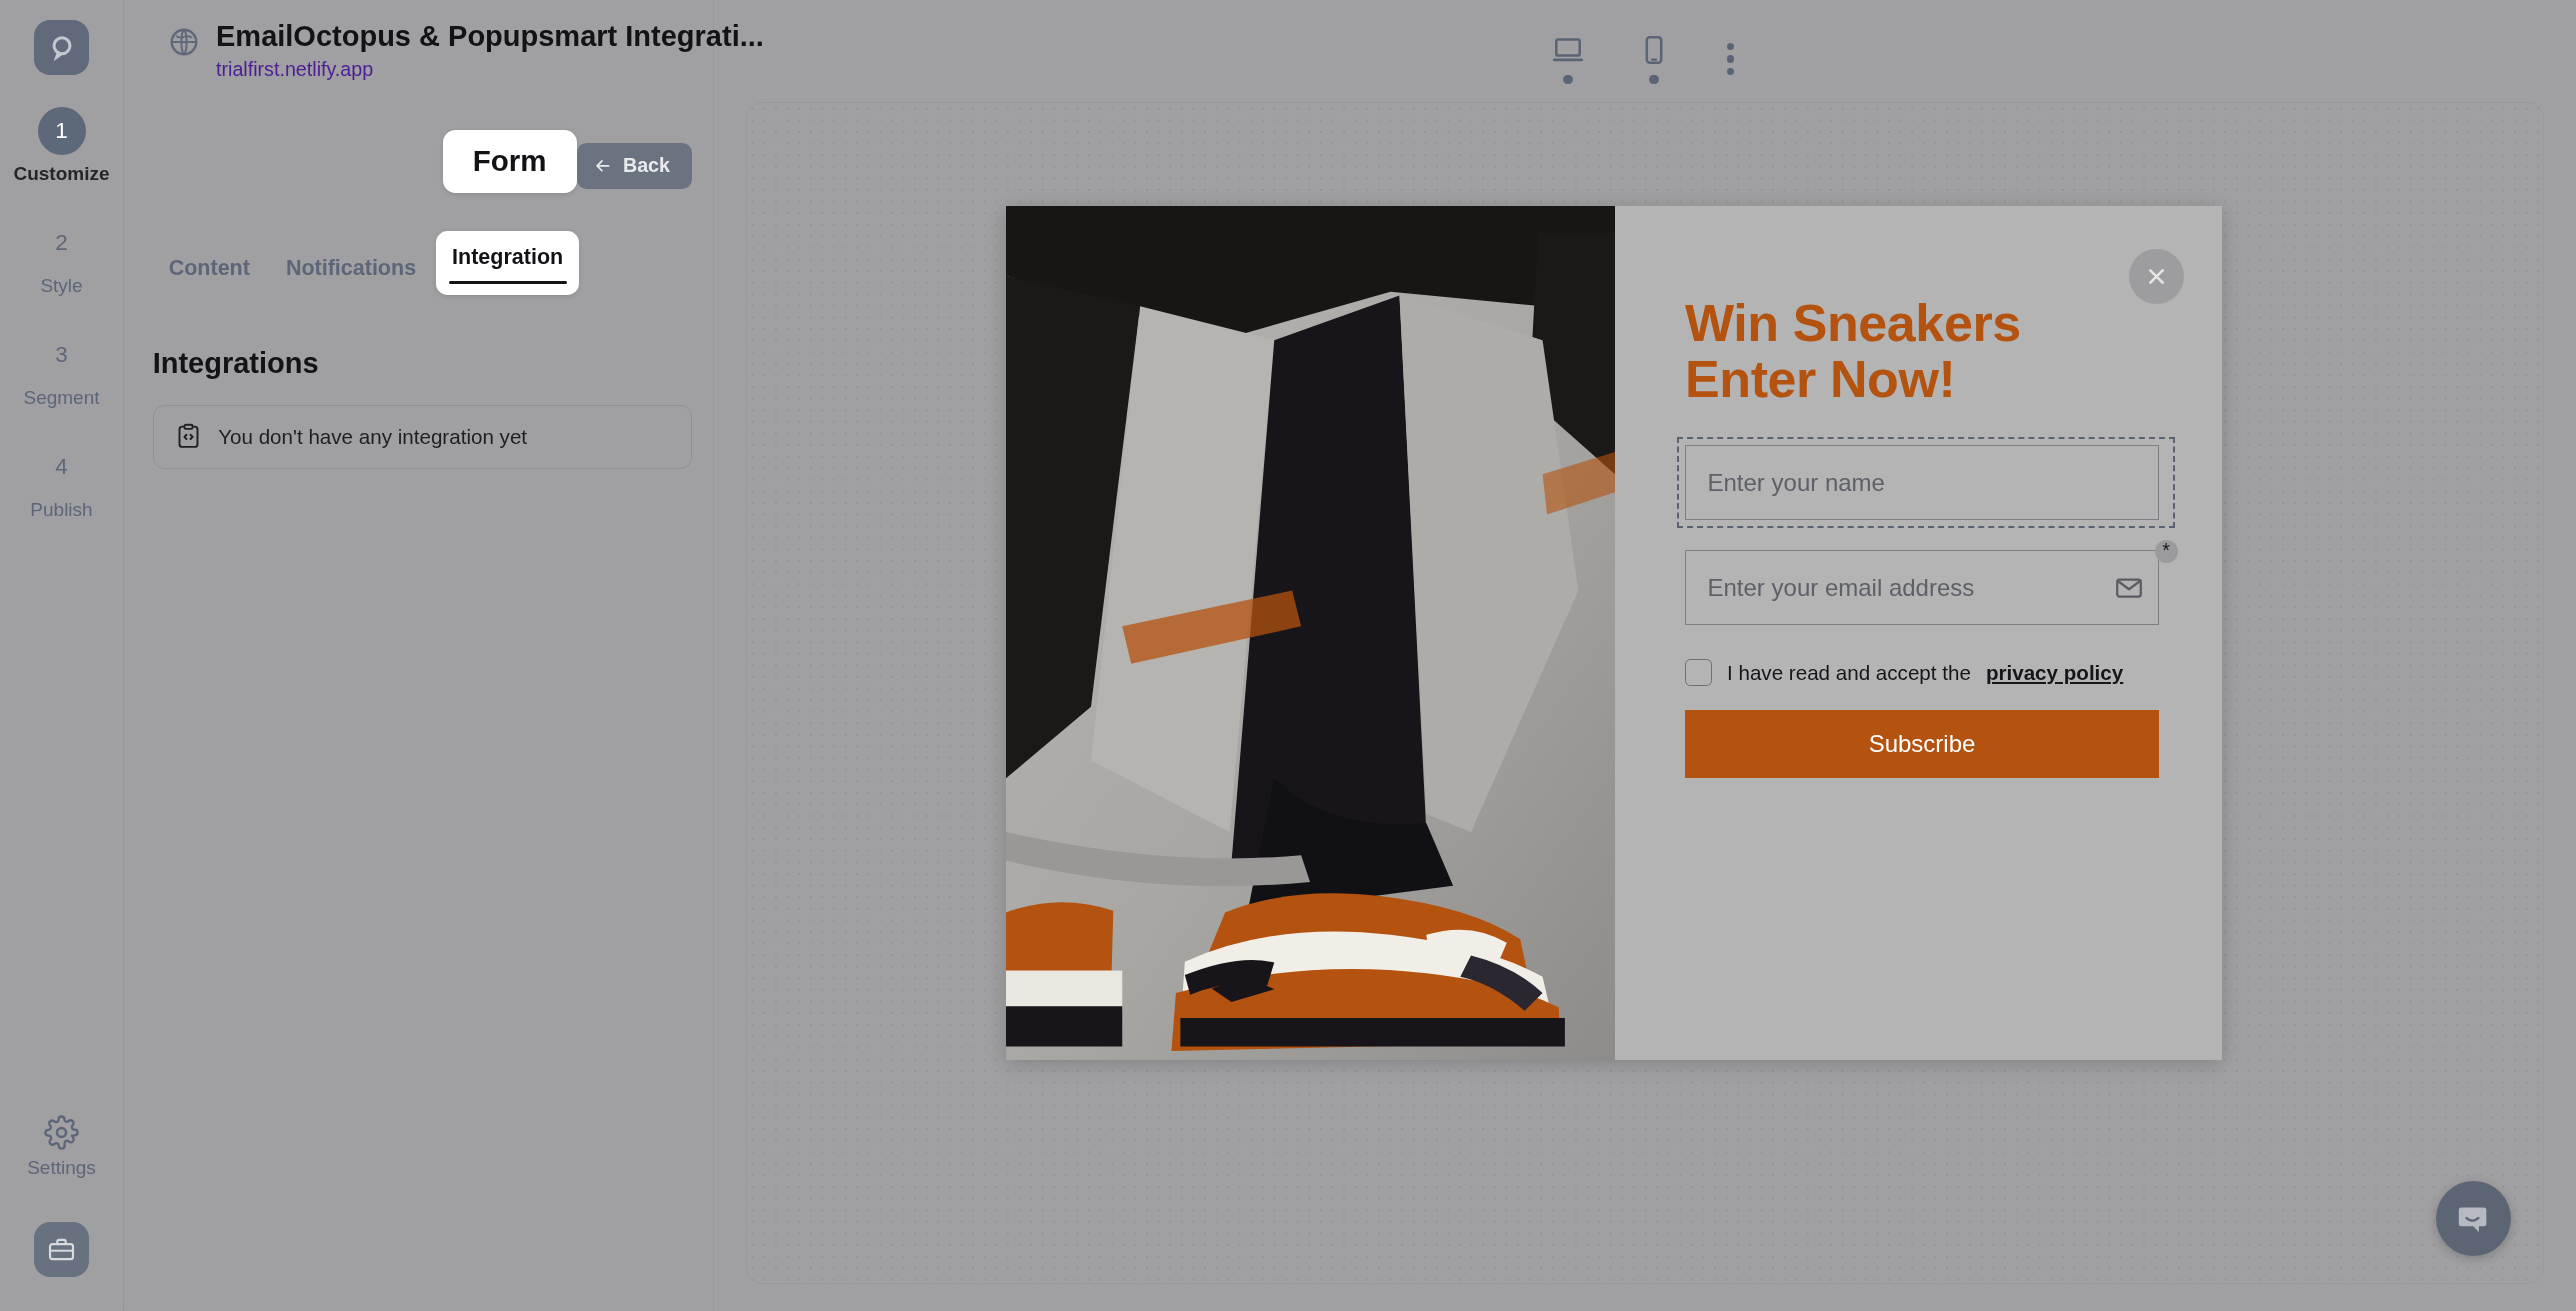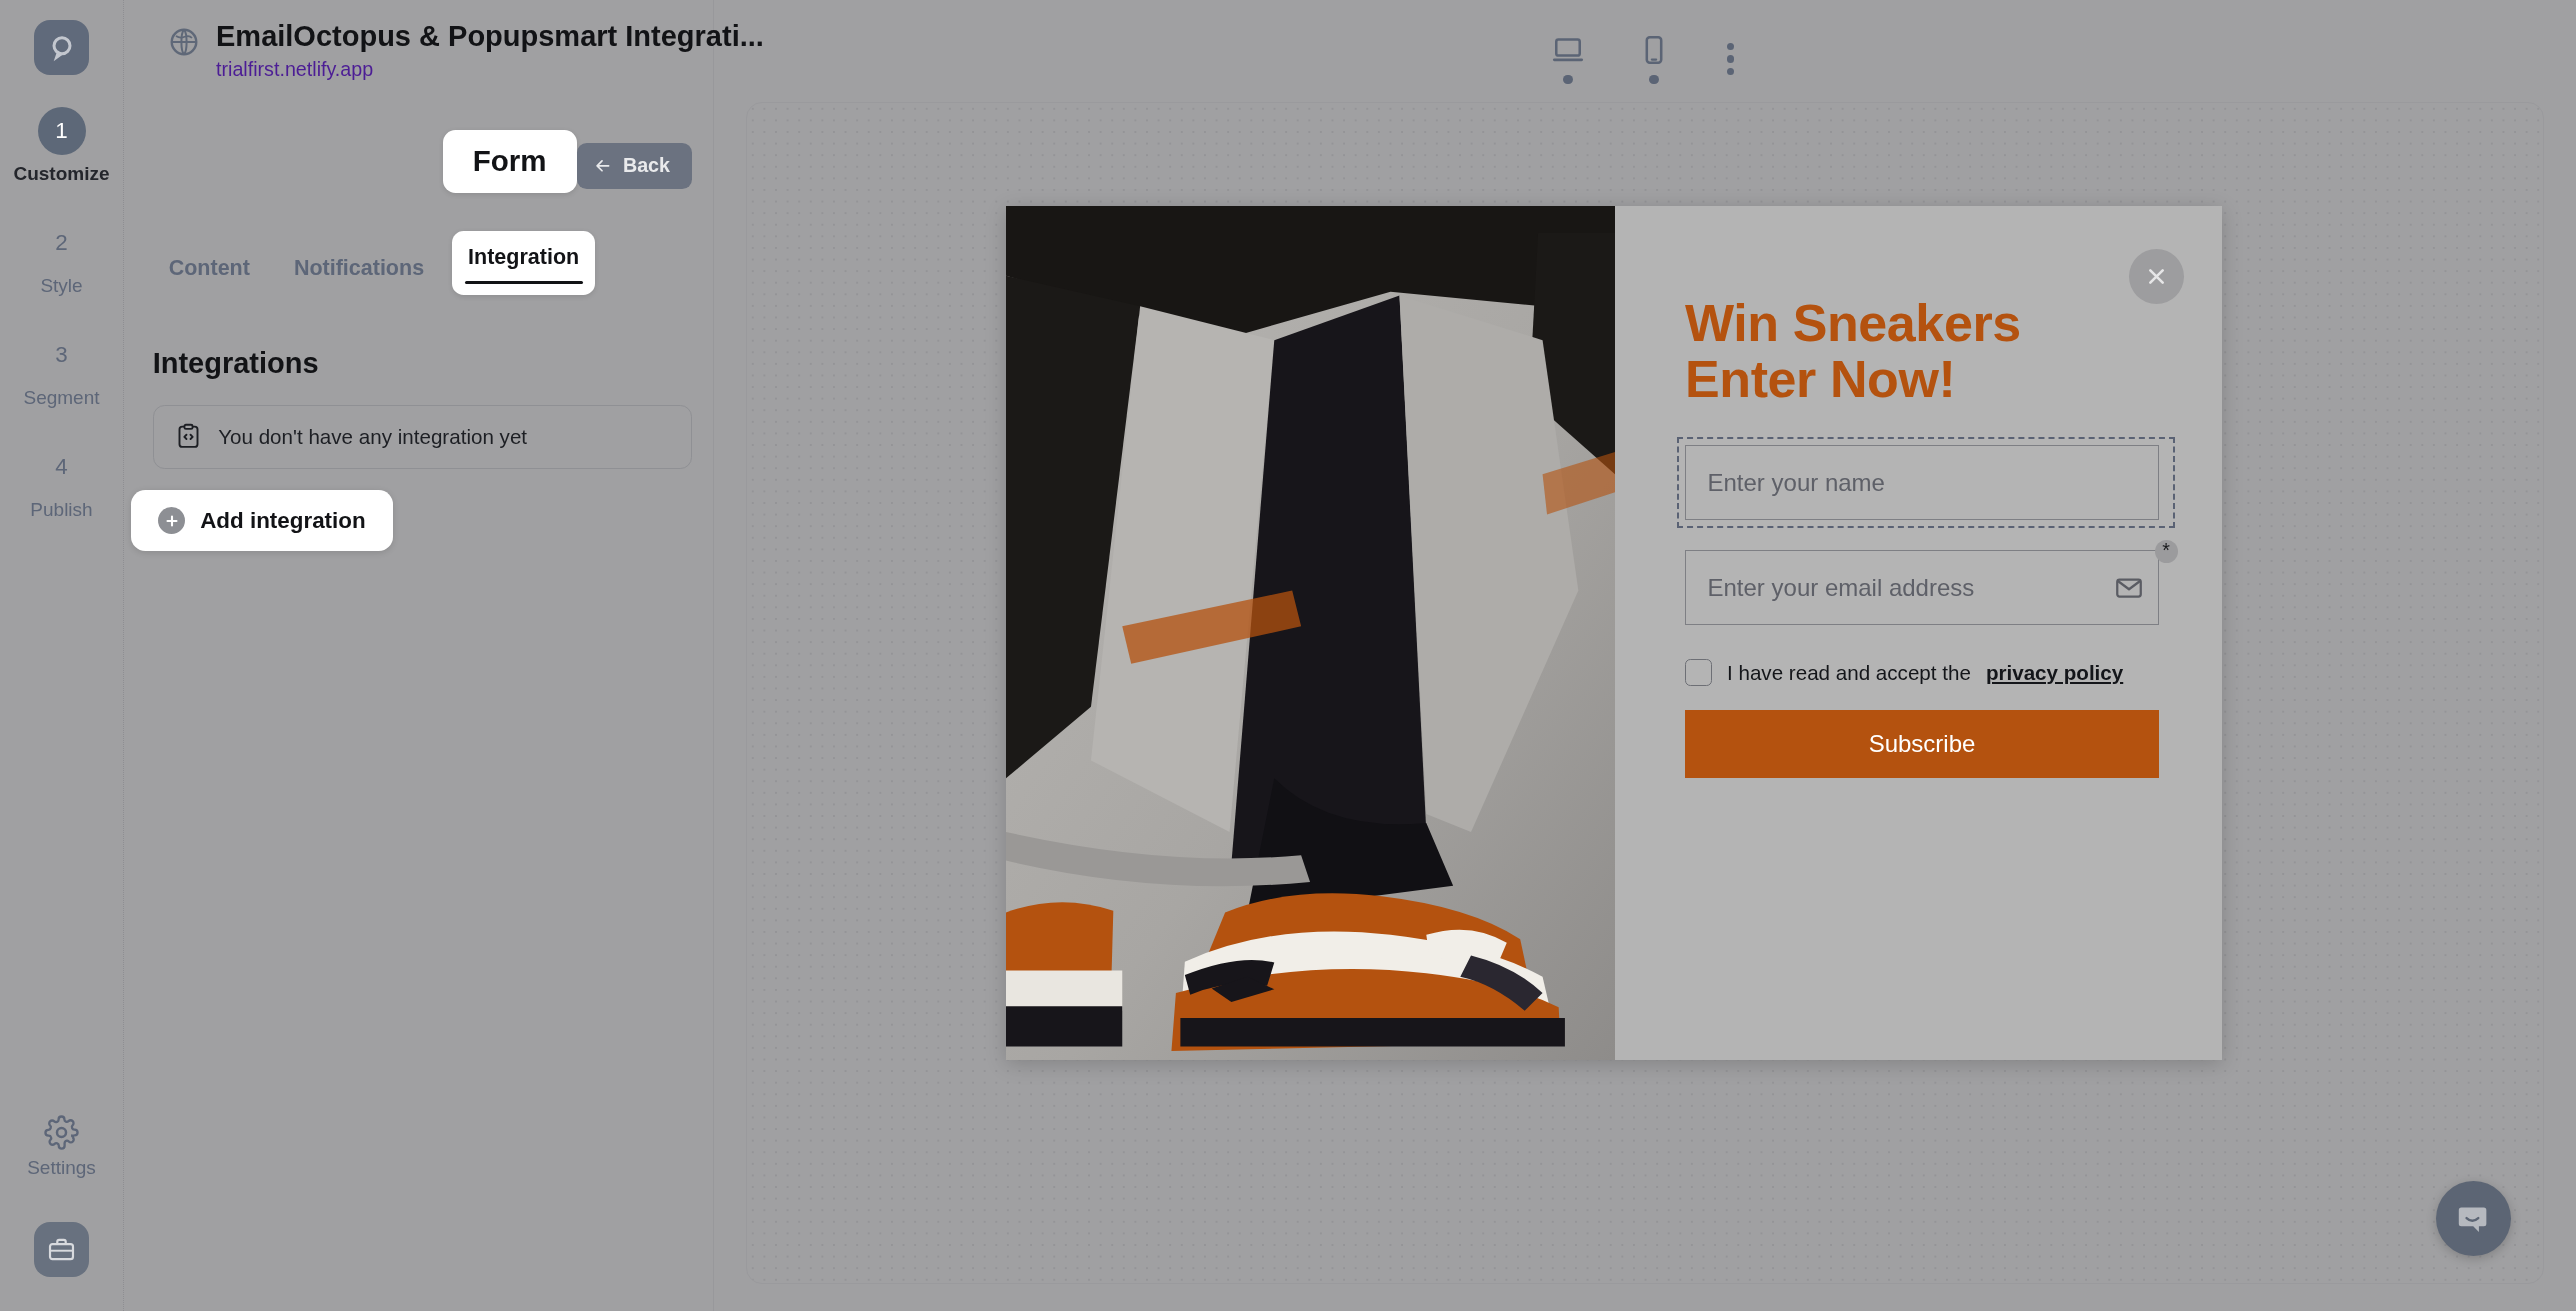--- a/index.html
+++ b/index.html
@@ -80,21 +80,21 @@
     margin-top: 12.5px;
     background: #6b7280; color: #e9eaec;
     border-radius: 9.8px; padding: 11.6px 21.5px 11.6px 16px;
     font-size: 19.7px; font-weight: 600;
     display: inline-flex; align-items: center; gap: 10.7px;
     cursor: pointer; border: none;
   }
   .back-btn svg { width: 19.7px; height: 19.7px; }
 
   .tabs {
-    display: flex; align-items: flex-end; gap: 12px;
+    display: flex; align-items: flex-end; gap: 4px;
     margin-top: 38px; padding-left: 7.2px;
   }
   .tab {
     font-size: 21.5px; color: #5d6678; font-weight: 700;
     padding: 14.3px 16px; cursor: pointer; background: transparent;
     border-radius: 11.6px; position: relative;
   }
   .tab.active {
     background: #ffffff; color: #121316;
     box-shadow: 0 1.8px 5.4px rgba(0,0,0,.10);
@@ -325,28 +325,20 @@
 
     <div class="empty-box">
       <svg viewBox="0 0 24 24" fill="none">
         <rect x="4" y="3.2" width="16" height="18" rx="2.4" stroke="#1d1f24" stroke-width="1.7"></rect>
         <rect x="8.4" y="1.6" width="7.2" height="3.6" rx="1.3" stroke="#1d1f24" stroke-width="1.7" fill="#a0a0a2"></rect>
         <path d="M10.2 10.4 8.3 12.3l1.9 1.9M13.8 10.4l1.9 1.9-1.9 1.9" stroke="#1d1f24" stroke-width="1.7" stroke-linecap="round" stroke-linejoin="round"></path>
       </svg>
       <span>You don't have any integration yet</span>
     </div>
 
-    <button class="add-btn">
-      <span class="plus-ic">
-        <svg viewBox="0 0 24 24" fill="none">
-          <path d="M12 6v12M6 12h12" stroke="#ffffff" stroke-width="2.8" stroke-linecap="round"></path>
-        </svg>
-      </span>
-      <span>Add integration</span>
-    </button>
   </div>
 
   <div class="main">
 
     <div class="topbar">
       <div class="device-btn active">
         <svg viewBox="0 0 24 24" fill="none">
           <rect x="3.2" y="4.2" width="17.6" height="12" rx="1.6" stroke="#5b6475" stroke-width="1.9"></rect>
           <path d="M1.8 19.4h20.4" stroke="#5b6475" stroke-width="2.2" stroke-linecap="round"></path>
         </svg>

